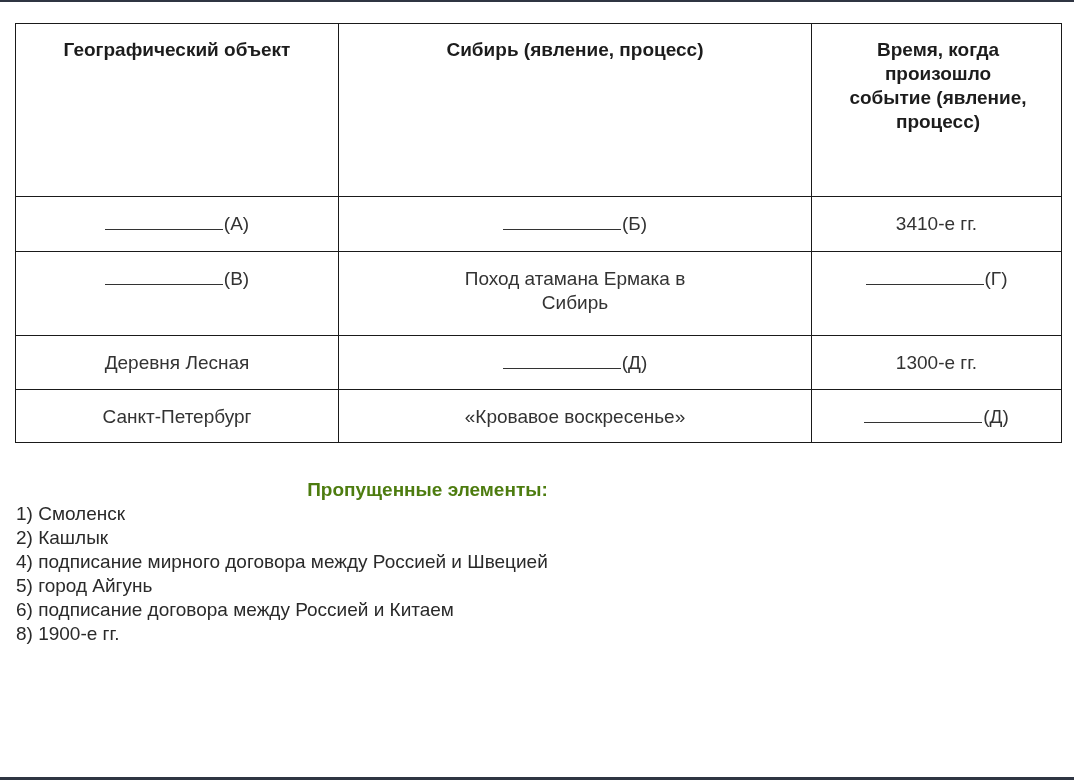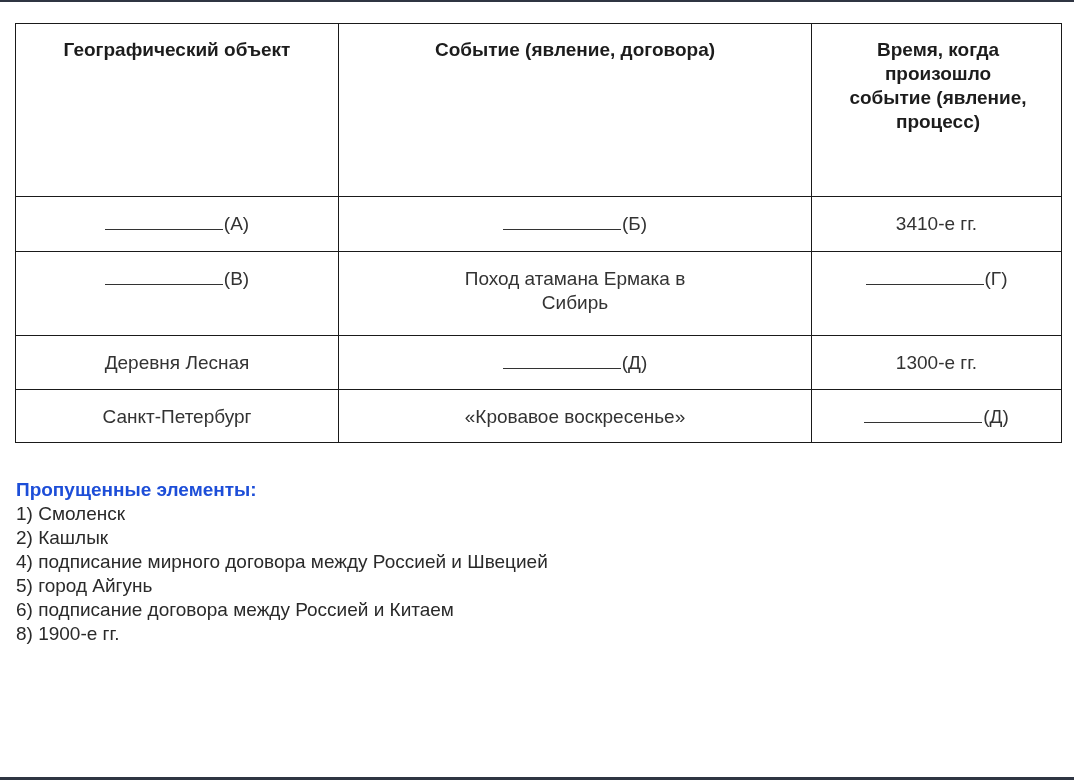--- a/index.html
+++ b/index.html
@@ -22,38 +22,38 @@
   }
   table.grid td { color: #333; padding-top: 15px; box-sizing: border-box; }
   .r1 td { height: 55px; }
   .r2 td { height: 84px; }
   .r3 td { height: 54px; }
   .r4 td { height: 53px; }
   .blank { display: inline-block; width: 118px; border-bottom: 1.5px solid #333; height: 14px; vertical-align: baseline; margin-right: 1px; }
   .list {
     position: absolute; left: 16px; top: 478px; font-size: 19px; line-height: 24px; color: #2a2a2a;
   }
-  .list .title { font-weight: bold; color: #1d4ed8; }
+  .list .title { font-weight: bold; color: #4d7c0f; text-align: right; }
   .list div { white-space: nowrap; }
 </style>
 </head>
 <body>
 
 <div class="bar-top"></div>
 
 <table class="grid">
   <colgroup>
     <col style="width:323px">
       <col style="width:473px">
       <col style="width:250px">
   </colgroup>
   <thead>
     <tr>
       <th>Географический объект</th>
-      <th>Событие (явление, договора)</th>
+      <th>Сибирь (явление, процесс)</th>
       <th style="padding-left:30px;padding-right:27px;">Время, когда произошло событие (явление, процесс)</th>
     </tr>
   </thead>
   <tbody>
     <tr class="r1">
       <td><span class="blank"></span><span>(А)</span></td>
       <td><span class="blank"></span><span>(Б)</span></td>
       <td>3410-е гг.</td>
     </tr>
     <tr class="r2">

